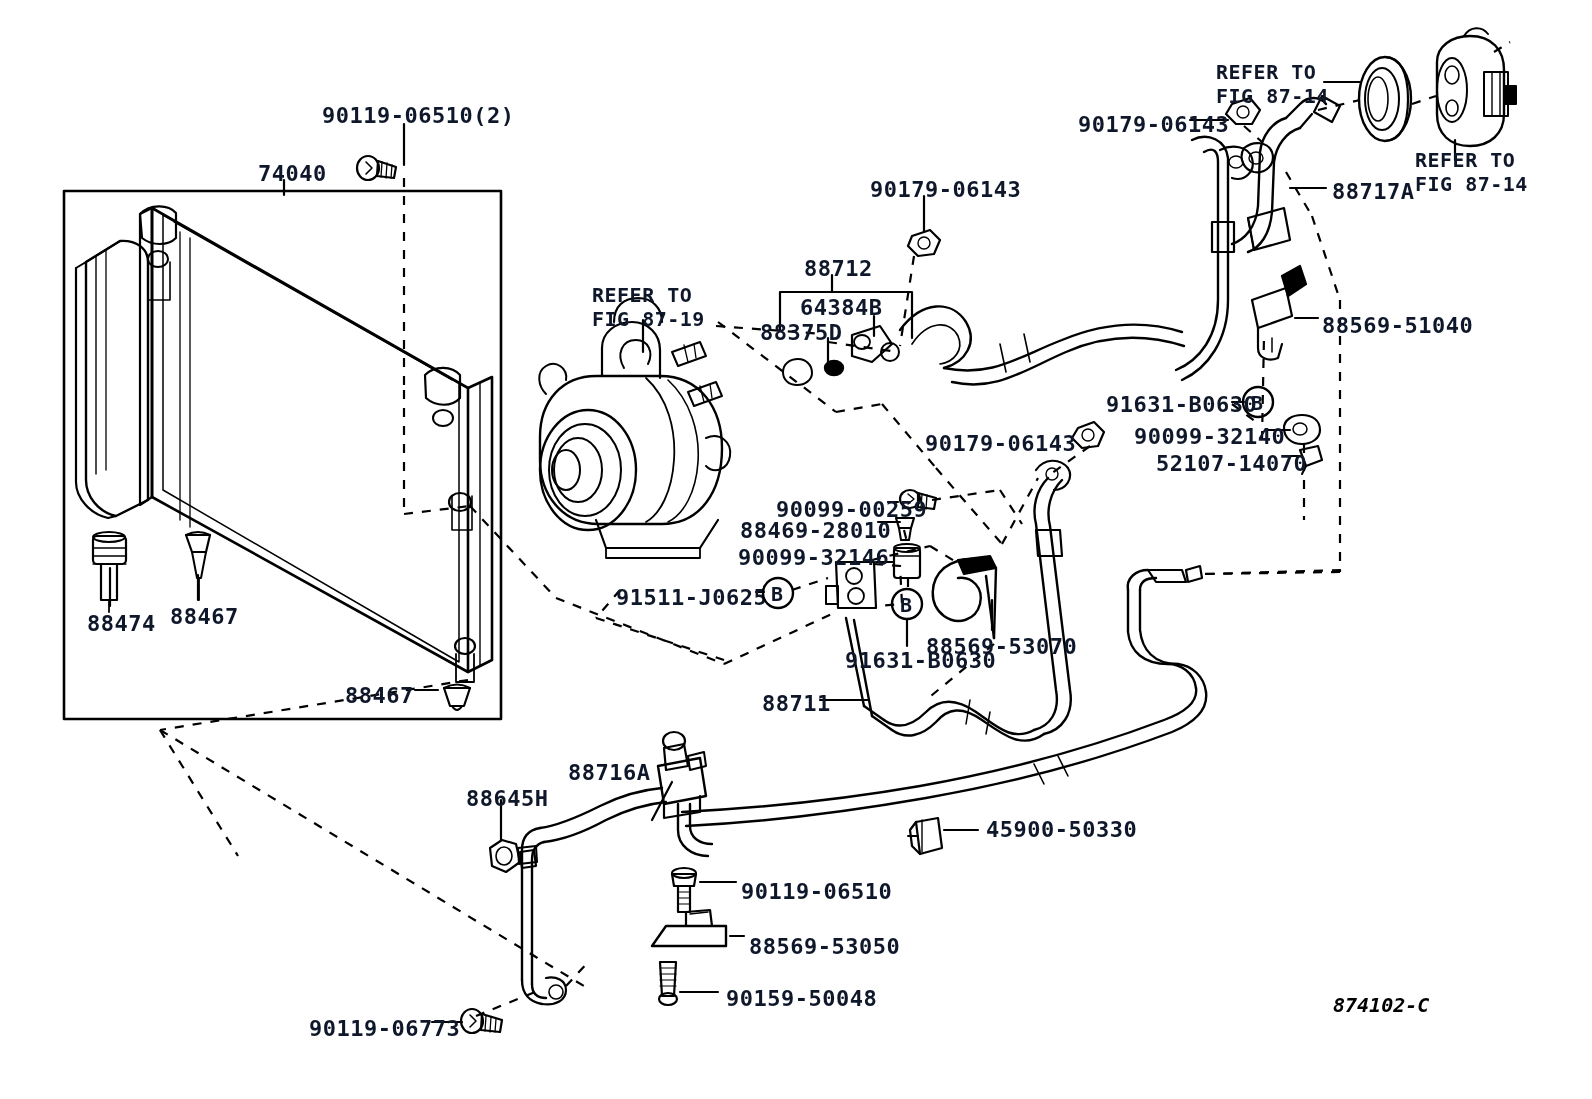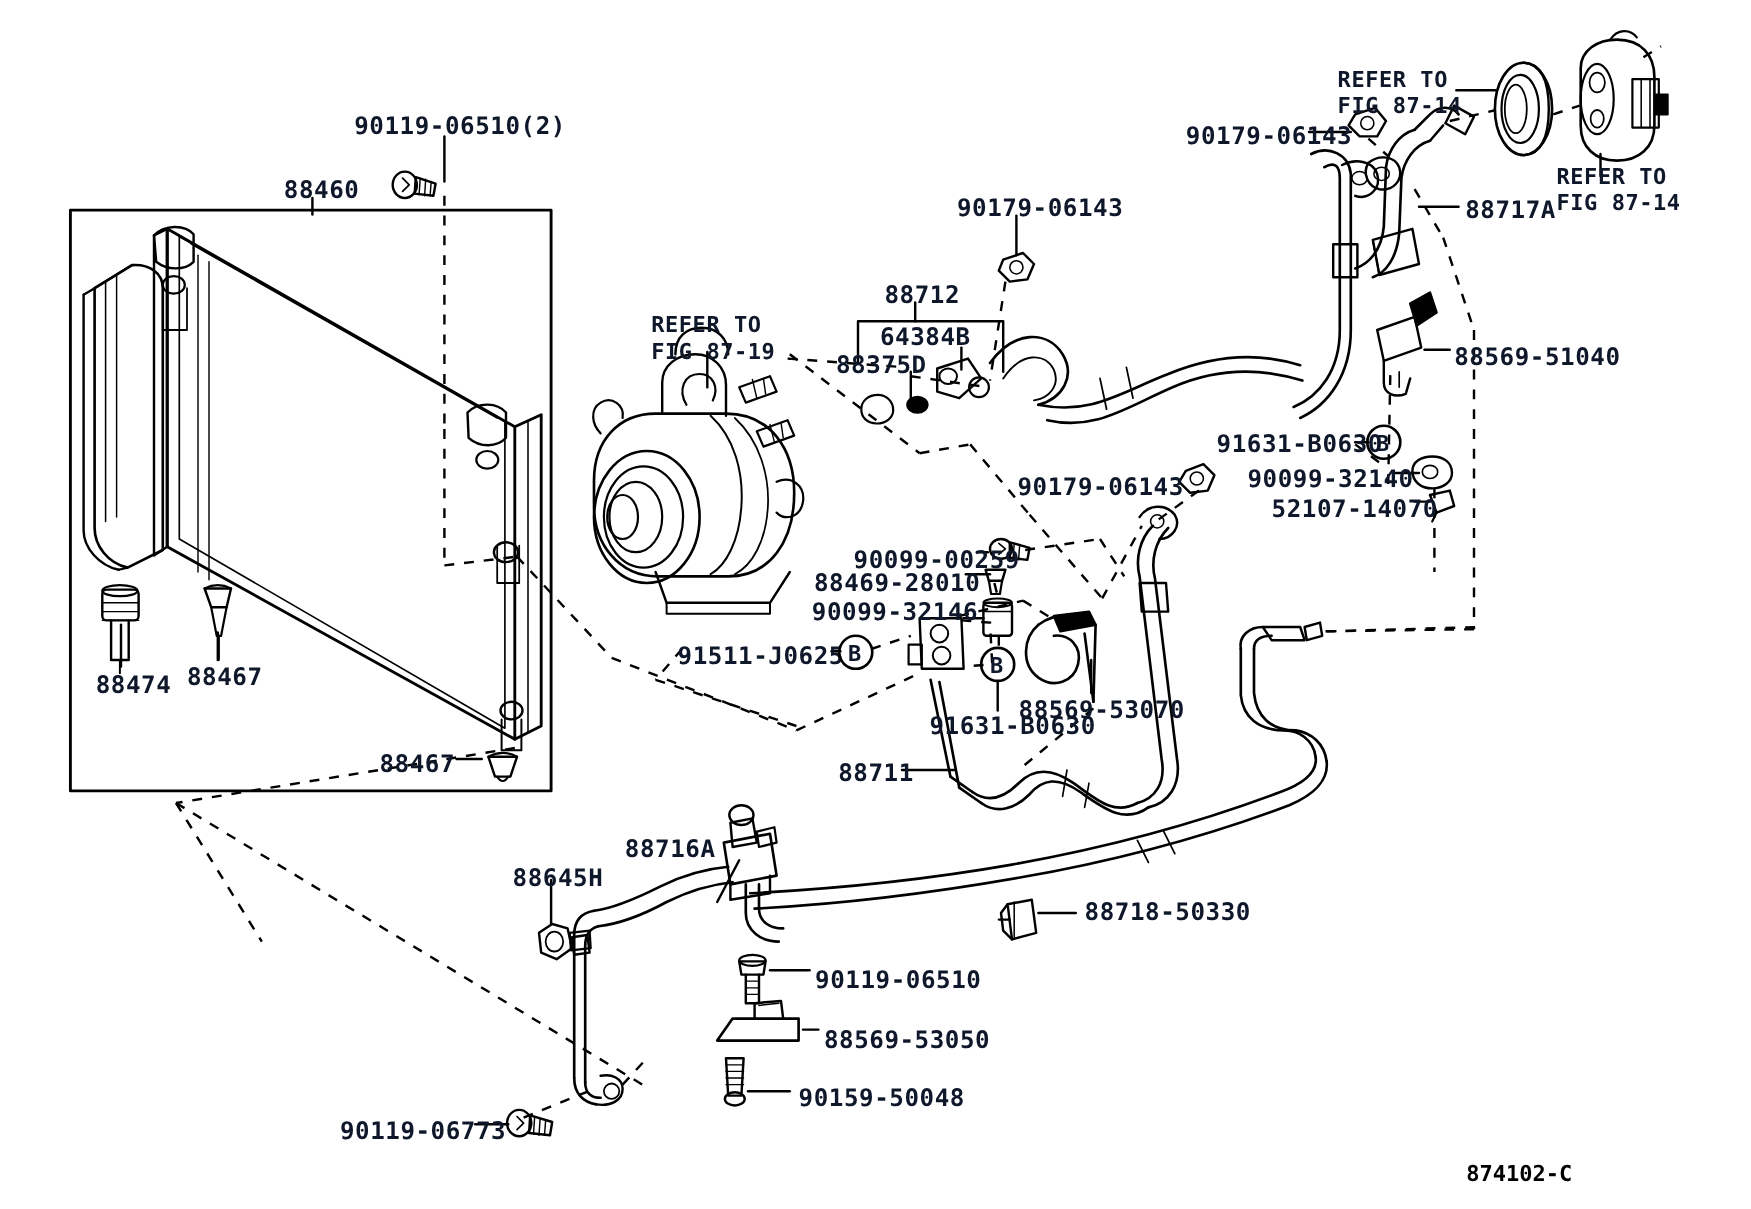--- a/index.html
+++ b/index.html
@@ -418,21 +418,21 @@
       <path d="M620,590 L596,618"></path>
       <path d="M596,618 L724,660"></path>
       <path d="M874,564 L900,566 L902,604 L876,606"></path>
       <path d="M994,644 L926,700"></path>
       <path d="M1206,574 L1346,570"></path>
       <path d="M1494,52 L1510,42"></path>
     </g>
   </svg>
 
   <div class="lbl s22" style="left:322px;top:103px;">90119-06510(2)</div>
-  <div class="lbl s22" style="left:258px;top:161px;">88460</div>
+  <div class="lbl s22" style="left:258px;top:161px;">74040</div>
   <div class="lbl s22" style="left:87px;top:611px;">88474</div>
   <div class="lbl s22" style="left:170px;top:604px;">88467</div>
   <div class="lbl s22" style="left:345px;top:683px;">88467</div>
   <div class="lbl s20" style="left:592px;top:283px;">REFER TO
 FIG 87-19</div>
   <div class="lbl s22" style="left:804px;top:256px;">88712</div>
   <div class="lbl s22" style="left:800px;top:295px;">64384B</div>
   <div class="lbl s22" style="left:760px;top:320px;">88375D</div>
   <div class="lbl s22" style="left:870px;top:177px;">90179-06143</div>
   <div class="lbl s22" style="left:1078px;top:112px;">90179-06143</div>
@@ -448,32 +448,32 @@
   <div class="lbl s22" style="left:1156px;top:451px;">52107-14070</div>
   <div class="lbl s22" style="left:752px;top:497px;margin-left:24px;">90099-00259</div>
   <div class="lbl s22" style="left:740px;top:518px;">88469-28010</div>
   <div class="lbl s22" style="left:738px;top:545px;">90099-32146</div>
   <div class="lbl s22" style="left:616px;top:585px;">91511-J0625</div>
   <div class="lbl s22" style="left:926px;top:634px;">88569-53070</div>
   <div class="lbl s22" style="left:845px;top:648px;">91631-B0630</div>
   <div class="lbl s22" style="left:762px;top:691px;">88711</div>
   <div class="lbl s22" style="left:568px;top:760px;">88716A</div>
   <div class="lbl s22" style="left:466px;top:786px;">88645H</div>
-  <div class="lbl s22" style="left:986px;top:817px;">88718-50330</div>
+  <div class="lbl s22" style="left:986px;top:817px;">45900-50330</div>
   <div class="lbl s22" style="left:741px;top:879px;">90119-06510</div>
   <div class="lbl s22" style="left:749px;top:934px;text-align:right;">88569-53050</div>
   <div class="lbl s22" style="left:726px;top:986px;">90159-50048</div>
   <div class="lbl s22" style="left:309px;top:1016px;">90119-06773</div>
 
   <svg width="1592" height="1099" viewBox="0 0 1592 1099" style="pointer-events:none;">
     <g fill="none" stroke="#000" stroke-width="2.4">
       <circle cx="1258" cy="402" r="15"></circle>
       <circle cx="778" cy="593" r="15"></circle>
       <circle cx="907" cy="604" r="15"></circle>
     </g>
   </svg>
   <div class="lbl s20" style="left:1251px;top:391px;">B</div>
   <div class="lbl s20" style="left:771px;top:582px;">B</div>
   <div class="lbl s20" style="left:900px;top:593px;">B</div>
 
-  <div class="figcode" style="left:1333px;top:1055px;">874102-C</div>
+  <div class="figcode" style="left:1333px;top:993px;font-style:italic;">874102-C</div>
 
 </div>
 
 </body></html>

